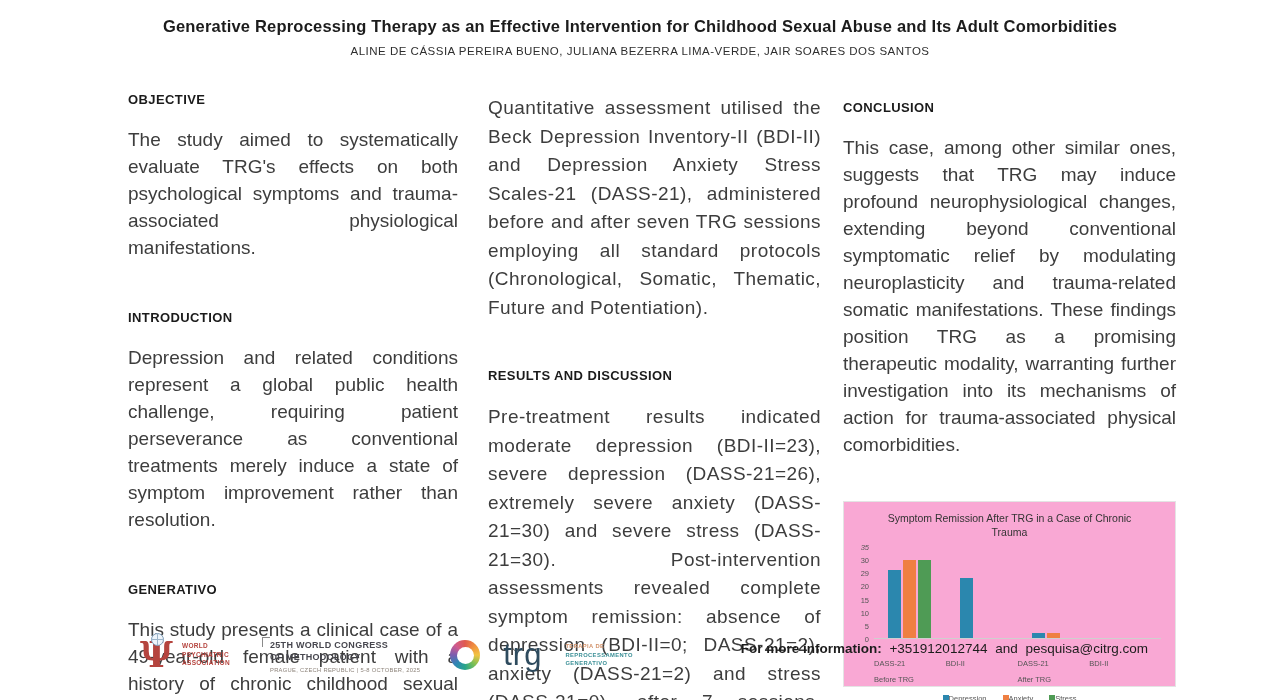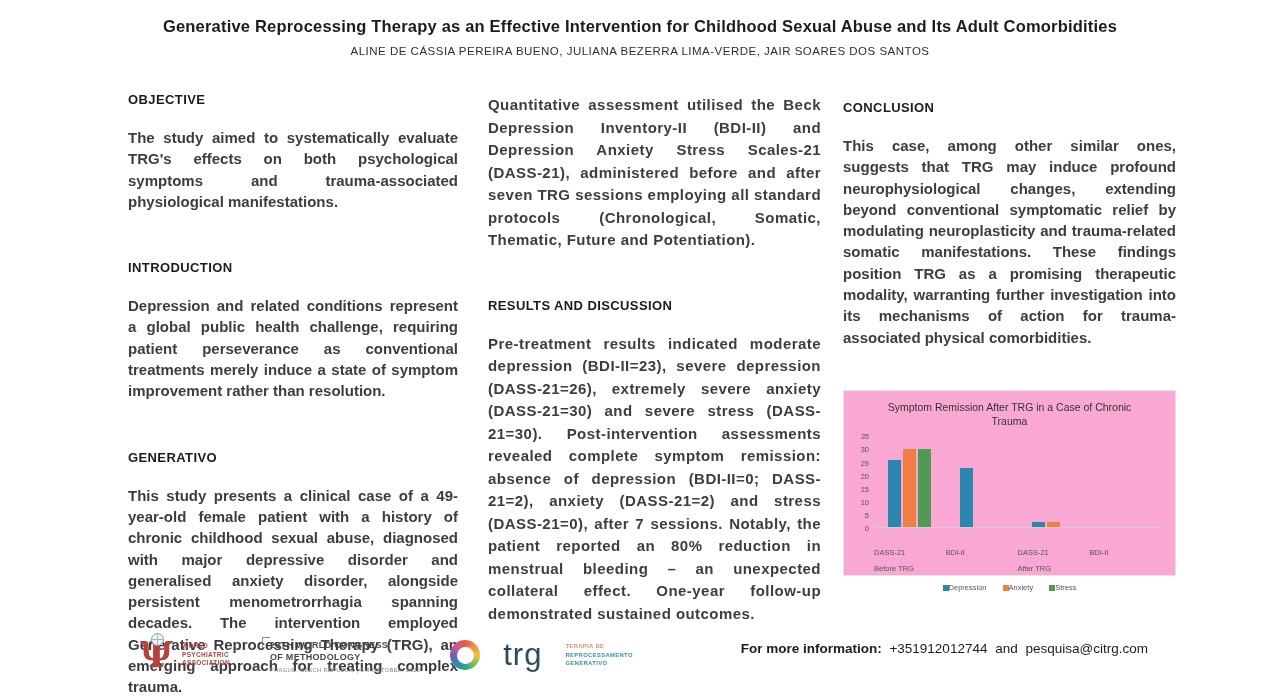--- a/index.html
+++ b/index.html
@@ -22,21 +22,21 @@
   .col { position:absolute; top:92px; }
   .col-left  { left:128px; width:330px; }
   .col-mid   { left:488px; width:333px; }
   .col-right { left:843px; width:333px; }
   h3.sec-heading {
     font-size:13px; font-weight:bold; color:#1b1b1b; letter-spacing:.4px;
     margin:0 0 20px 0;
   }
   .sec + .sec h3.sec-heading { margin-top:48px; }
   p.sec-body {
-    font-size:15px; line-height:1.42; text-align:justify; color:#3d3d3d;font-weight:bold;
+    font-size:19px; line-height:1.42; text-align:justify; color:#3d3d3d;
   }
   p.spaced { letter-spacing:.45px; line-height:1.5; }
   .col-mid .first-para { margin-top:2px; }
   .col-mid .sec-results { margin-top:46px; }
   .col-right .sec-conclusion h3 { margin-top:8px; }
   
   .chart-box {
     margin-top:42px; width:333px; height:186px; background:#f9a8d4;
     border:1px solid #e4e4e4; padding:9px 8px 0 8px;
   }

